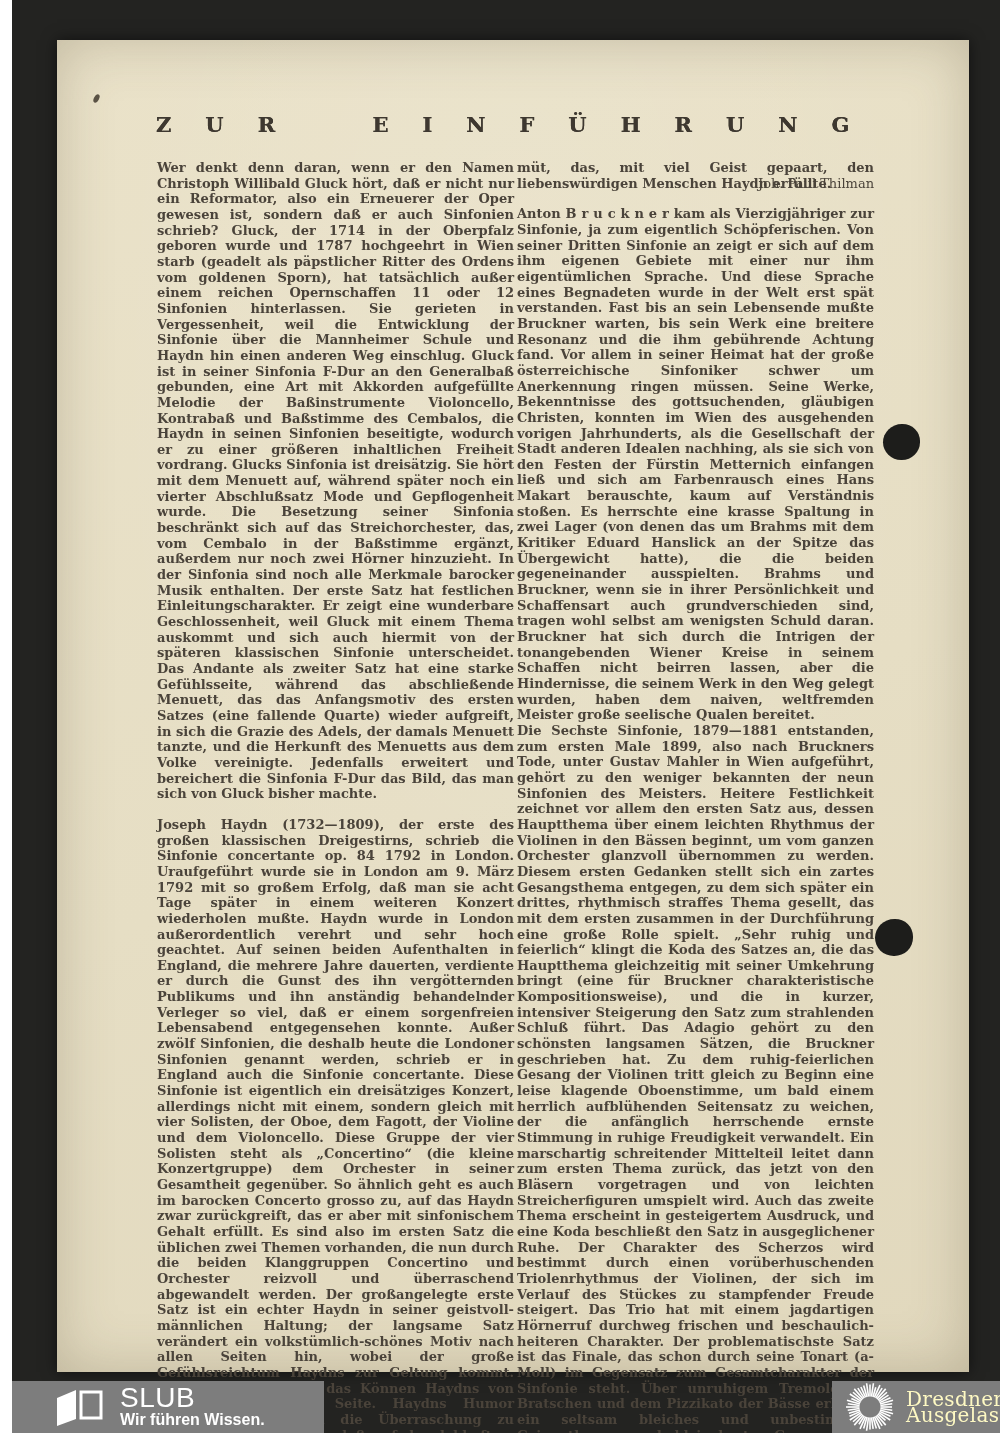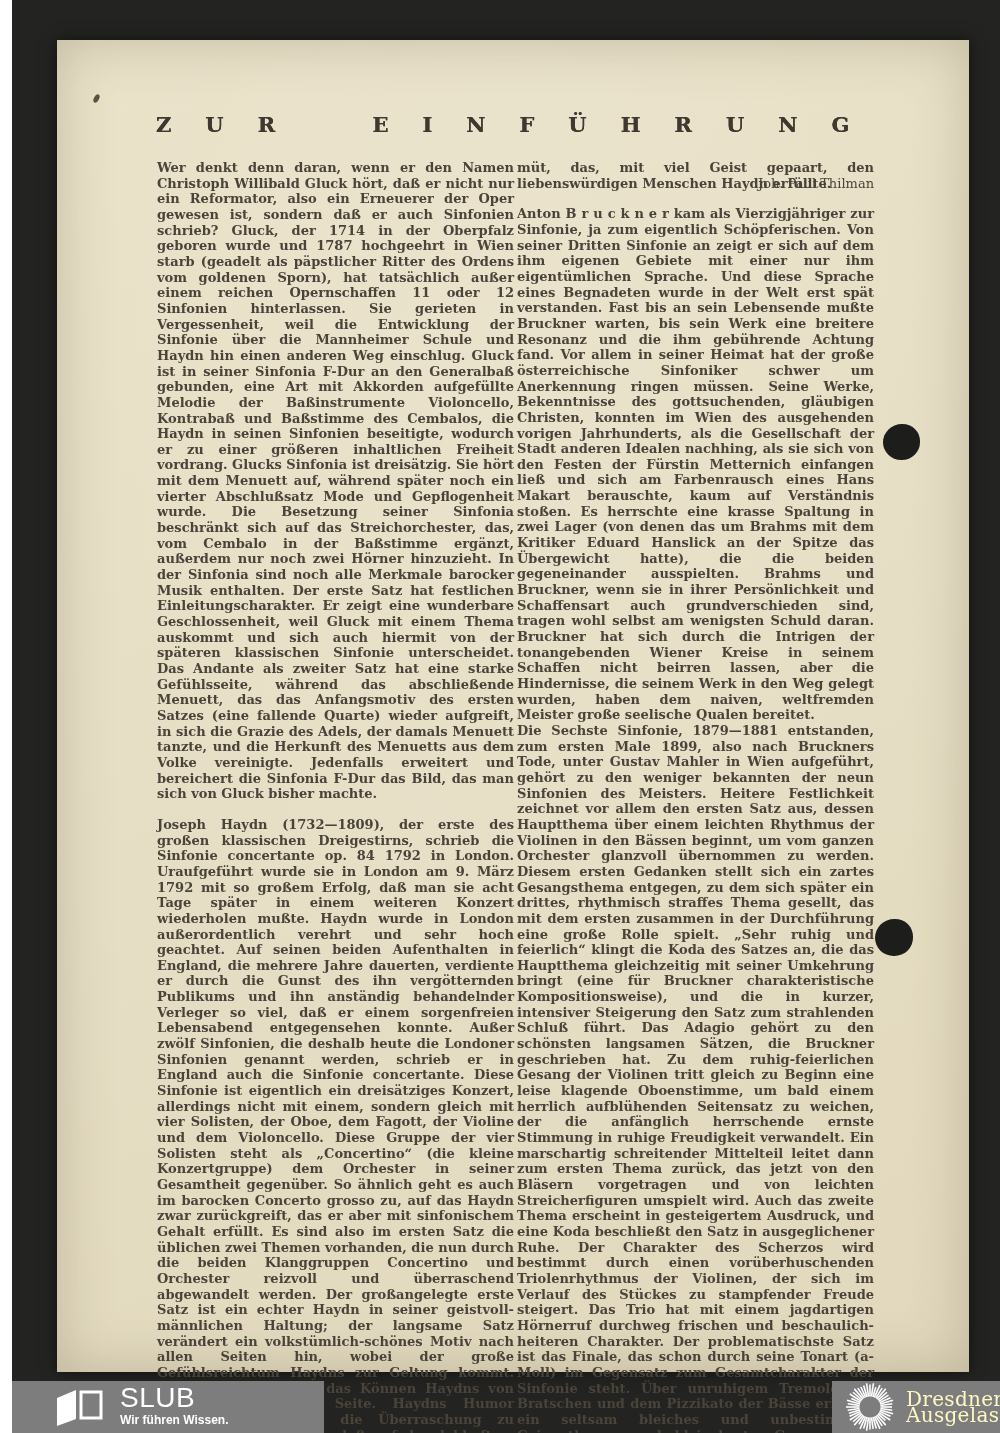--- a/index.html
+++ b/index.html
@@ -41,21 +41,21 @@
          background:#5a5245;transform:rotate(28deg);}
 
   
   .slub-box{
     position:absolute;left:0;top:1381px;width:312px;height:52px;background:#7d7d7d;
     display:flex;align-items:center;box-sizing:border-box;padding-left:42px;cursor:pointer;
   }
   .slub-icon{display:block;margin-right:14px;flex:0 0 auto;}
   .slub-name{font-family:"Liberation Sans",sans-serif;font-weight:normal;font-size:28px;
              line-height:26px;color:#fff;letter-spacing:.5px;}
-  .slub-tagline{font-family:"Liberation Sans",sans-serif;font-weight:bold;font-size:12px;
+  .slub-tagline{font-family:"Liberation Sans",sans-serif;font-weight:bold;font-size:16px;
                 line-height:18px;color:#fff;}
   .phil-box{
     position:absolute;left:820px;top:1381px;width:180px;height:52px;background:#7d7d7d;
     display:flex;align-items:center;box-sizing:border-box;padding-left:12px;cursor:pointer;
   }
   #starburst{flex:0 0 auto;margin-right:10px;}
   .phil-text{font-family:"DejaVu Serif",serif;font-size:20px;line-height:16px;
              color:#fef9c3;letter-spacing:.3px;}
 </style>
 </head>

